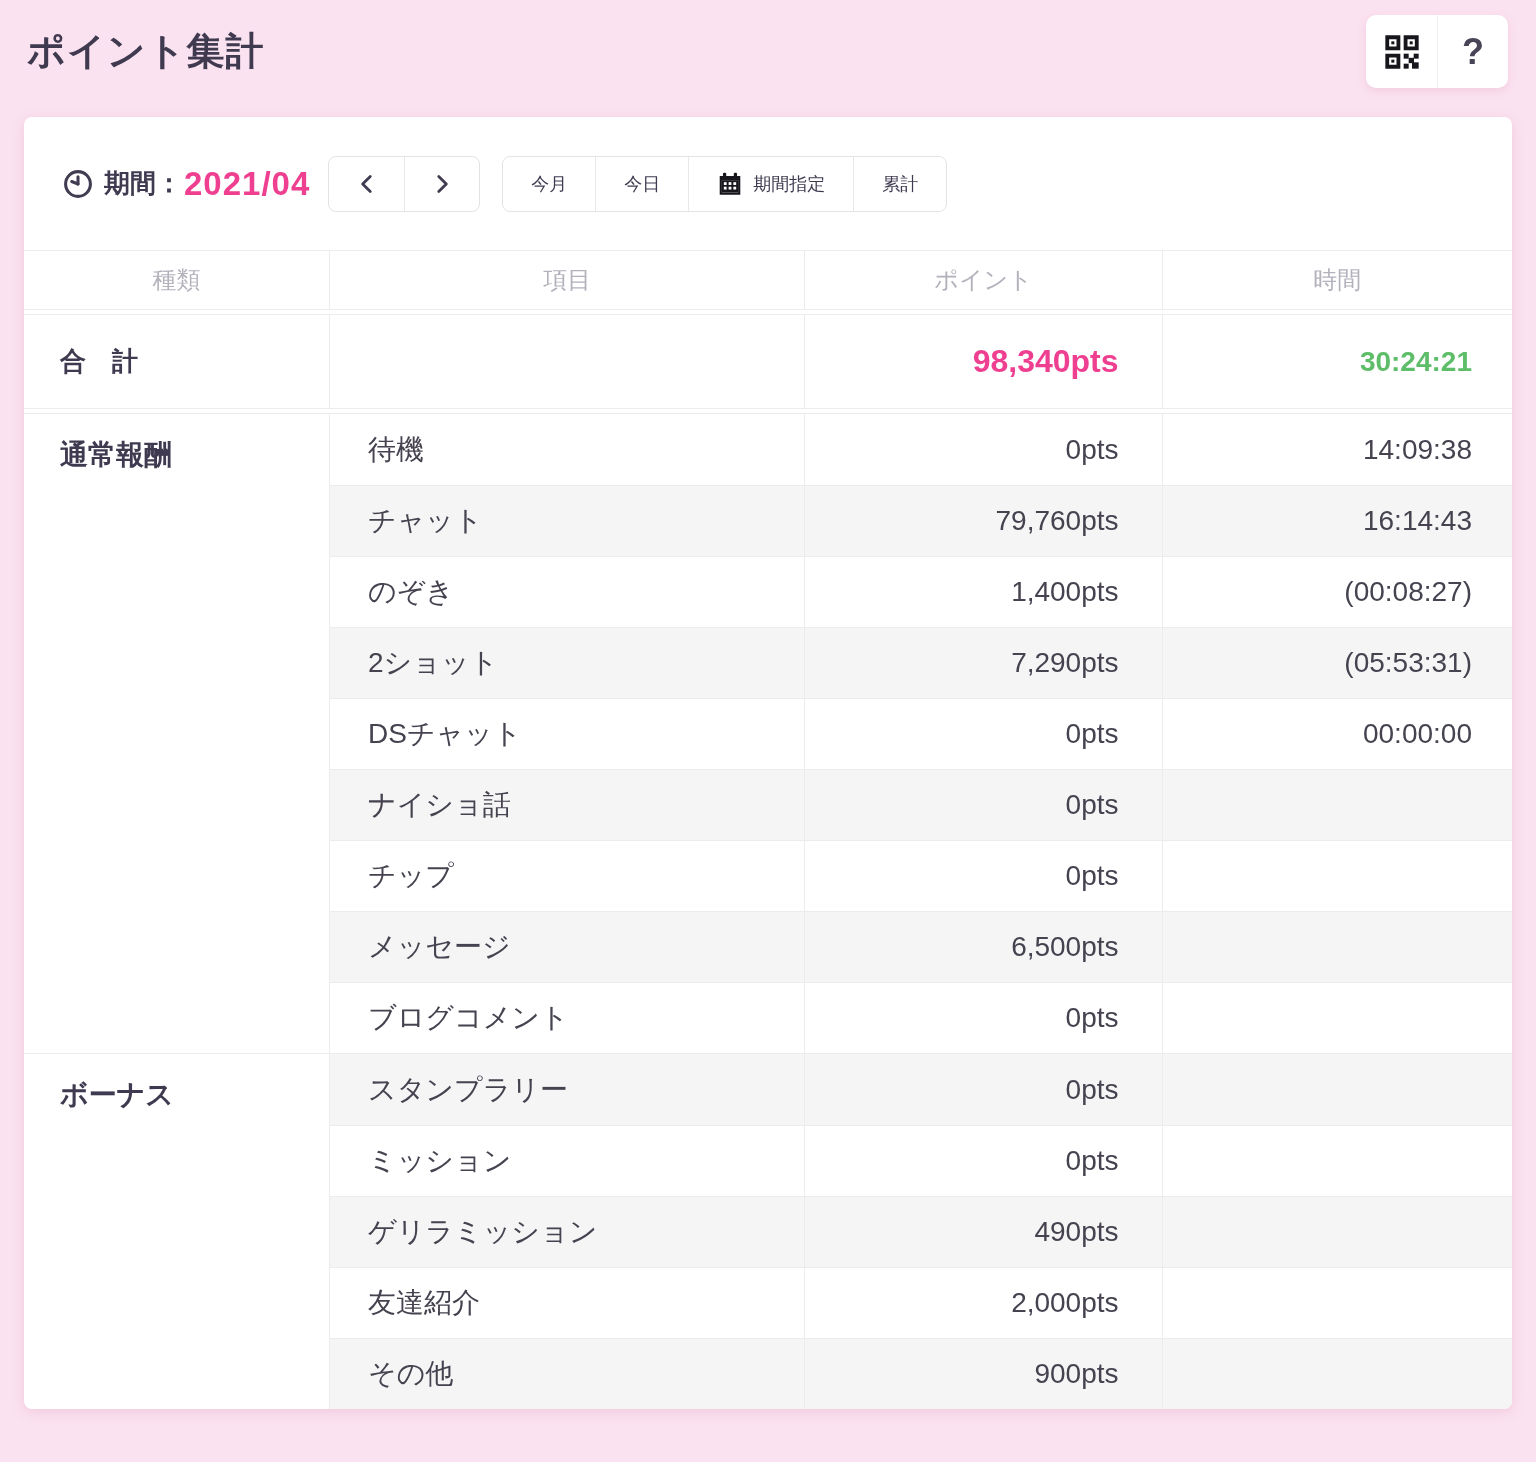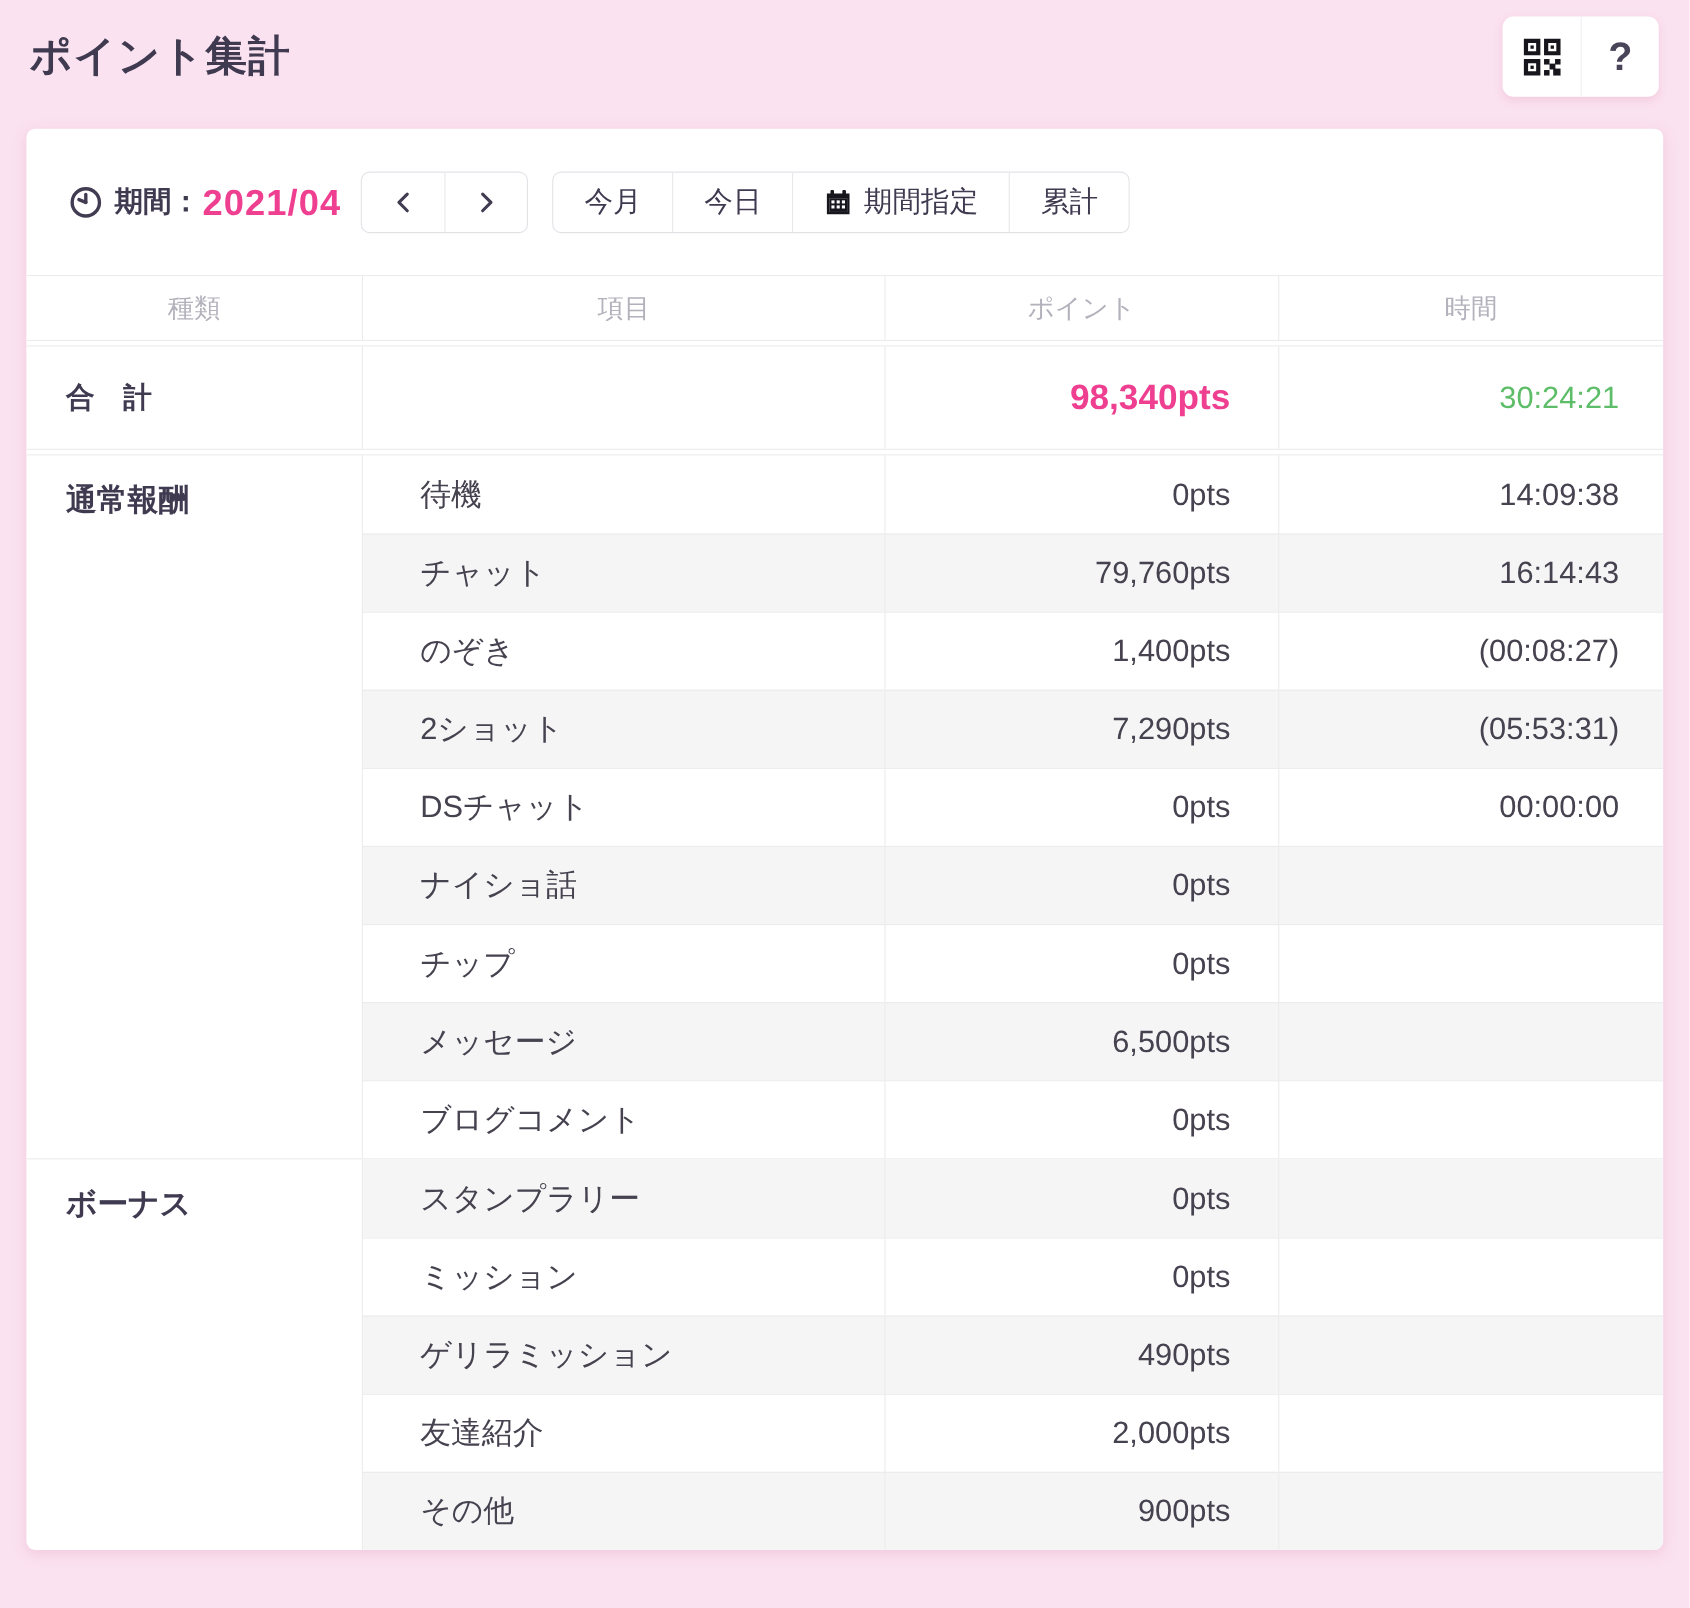--- a/index.html
+++ b/index.html
@@ -29,43 +29,43 @@
         box-shadow:0 3px 12px rgba(212,130,170,.25);}
   
   .period-bar{height:133px;display:flex;align-items:center;padding-left:38px;}
   .clock-icon{display:flex;align-items:center;}
   .period-label{font-weight:700;font-size:26px;color:var(--title-text);margin-left:10px;}
   .period-value{color:var(--accent-pink);font-weight:700;font-size:33px;margin-left:2px;letter-spacing:1px;}
   .btn-group{display:flex;border:1px solid var(--button-border);border-radius:8px;background:#fff;}
   .nav-group{margin-left:18px;}
   .range-group{margin-left:22px;}
   .grp-btn{display:flex;align-items:center;justify-content:center;height:54px;background:transparent;
-           border:none;cursor:pointer;font-size:26px;color:var(--title-text);
+           border:none;cursor:pointer;font-size:18px;color:var(--title-text);
            font-family:"Liberation Sans","DejaVu Sans",sans-serif;}
   .grp-btn + .grp-btn{border-left:1px solid #e9e7eb;}
   .nav-btn{width:75px;}
   .range-btn{padding:0 28px;gap:10px;}
   
   .ptable{--cols:20.5% 31.95% 24% 23.55%;}
   .thead,.trow,.section{display:grid;grid-template-columns:var(--cols);}
   .cell{display:flex;align-items:center;font-size:28px;color:var(--body-text);}
   .thead{border-top:1px solid var(--border);border-bottom:1px solid var(--border);}
   .thead .cell{height:58px;justify-content:center;color:var(--muted-header);font-size:24px;}
   .thead .cell + .cell{border-left:1px solid var(--border);}
   .trow{margin:4px 0;border-top:1px solid var(--border);border-bottom:1px solid var(--border);}
   .trow .cell{height:93px;}
   .trow .cell + .cell{border-left:1px solid var(--border);}
   .total-label{font-weight:700;font-size:26px;padding-left:36px;color:var(--title-text);font-family:Liberation Serif, serif;}
   .total-points{justify-content:flex-end;padding-right:43px;color:var(--accent-pink);
                 font-size:32px;font-weight:700;}
   .total-time{justify-content:flex-end;padding-right:40px;color:var(--time-green);
-              font-size:28px;font-weight:400;}
+              font-size:28px;font-weight:700;}
   .section{border-top:1px solid var(--border);grid-auto-rows:71px;}
   .cat-cell{font-weight:700;color:var(--title-text);padding-left:36px;align-items:flex-start;padding-top:22px;}
-  .item-cell{padding-left:52px;border-left:1px solid var(--border);}
+  .item-cell{padding-left:38px;border-left:1px solid var(--border);}
   .points-cell,.time-cell{justify-content:flex-end;padding-right:40px;border-left:1px solid var(--border);}
   .points-cell{padding-right:43px;}
   .bt{border-top:1px solid var(--border);}
   .shade{background:var(--row-alt);}
   .icon-dark{color:#423c52;}
 </style>
 </head>
 <body>
 
 <div class="topbar">

